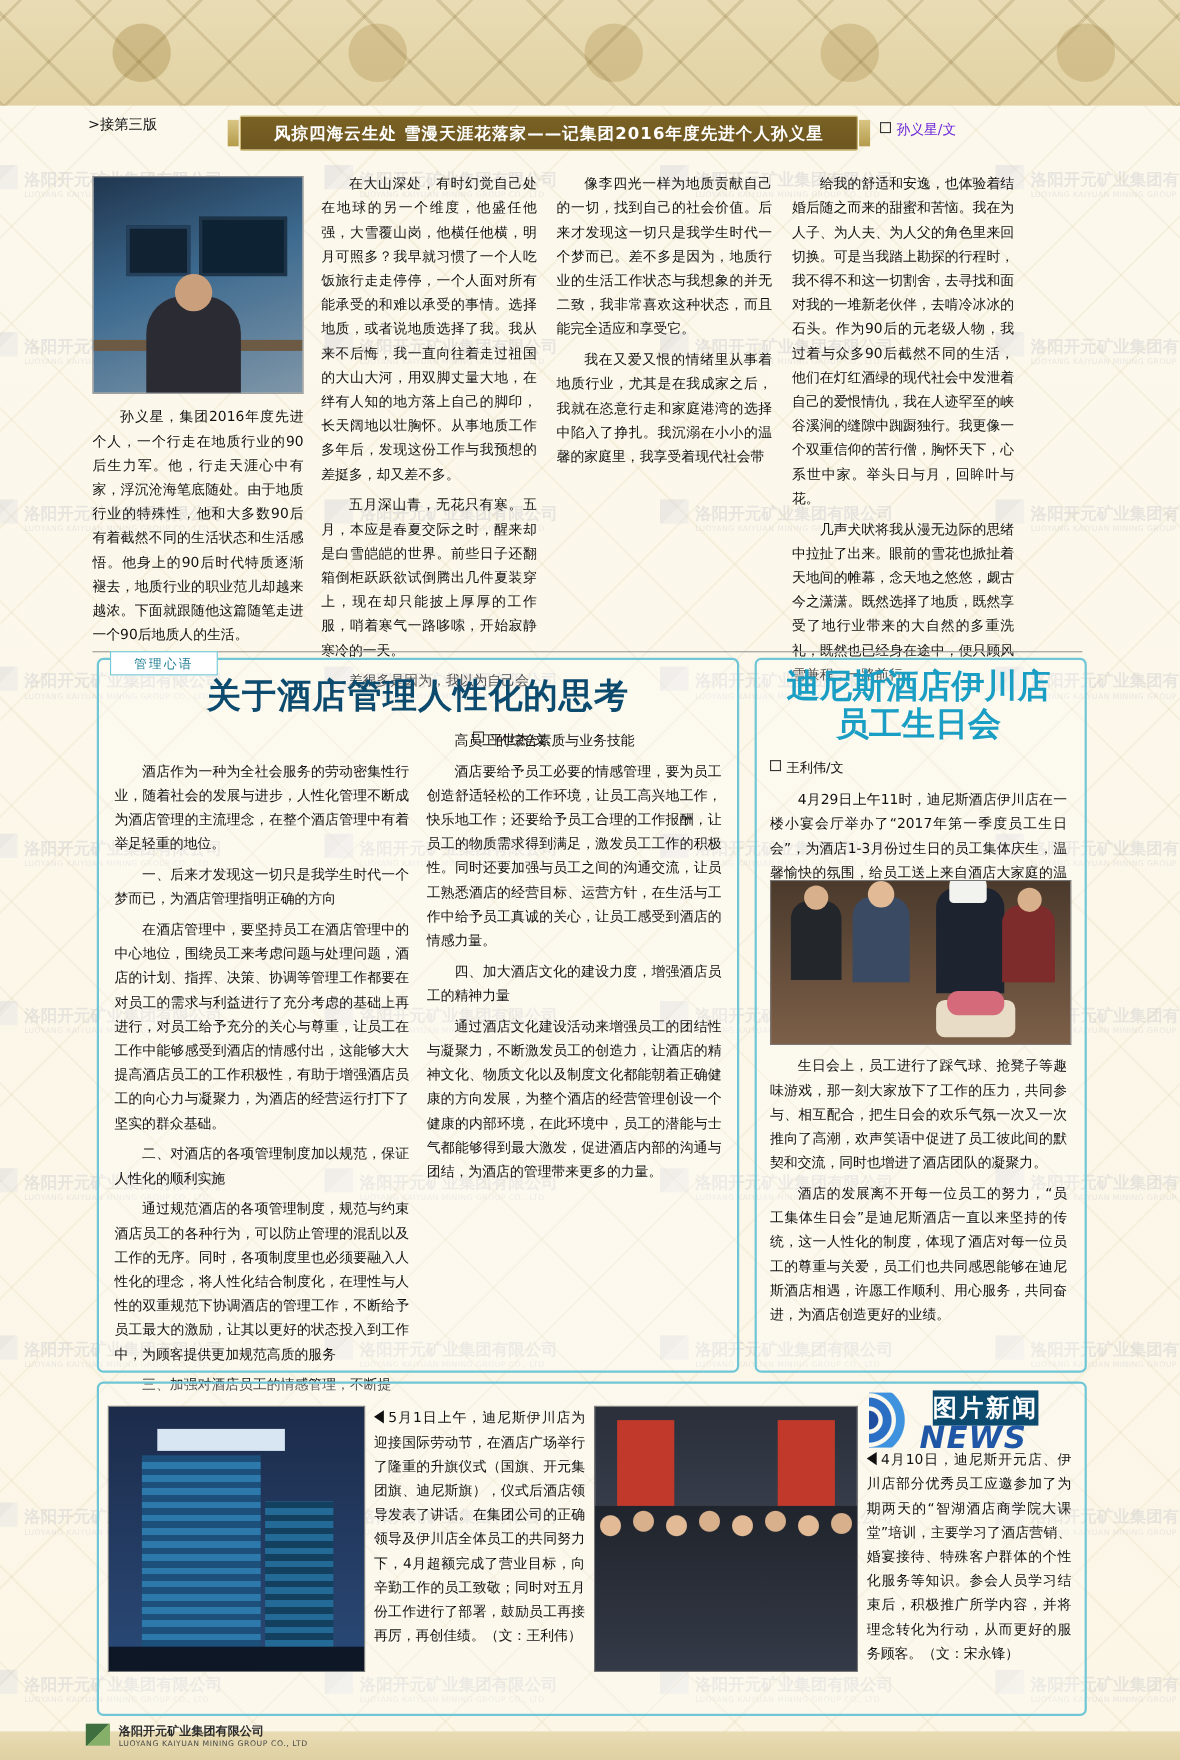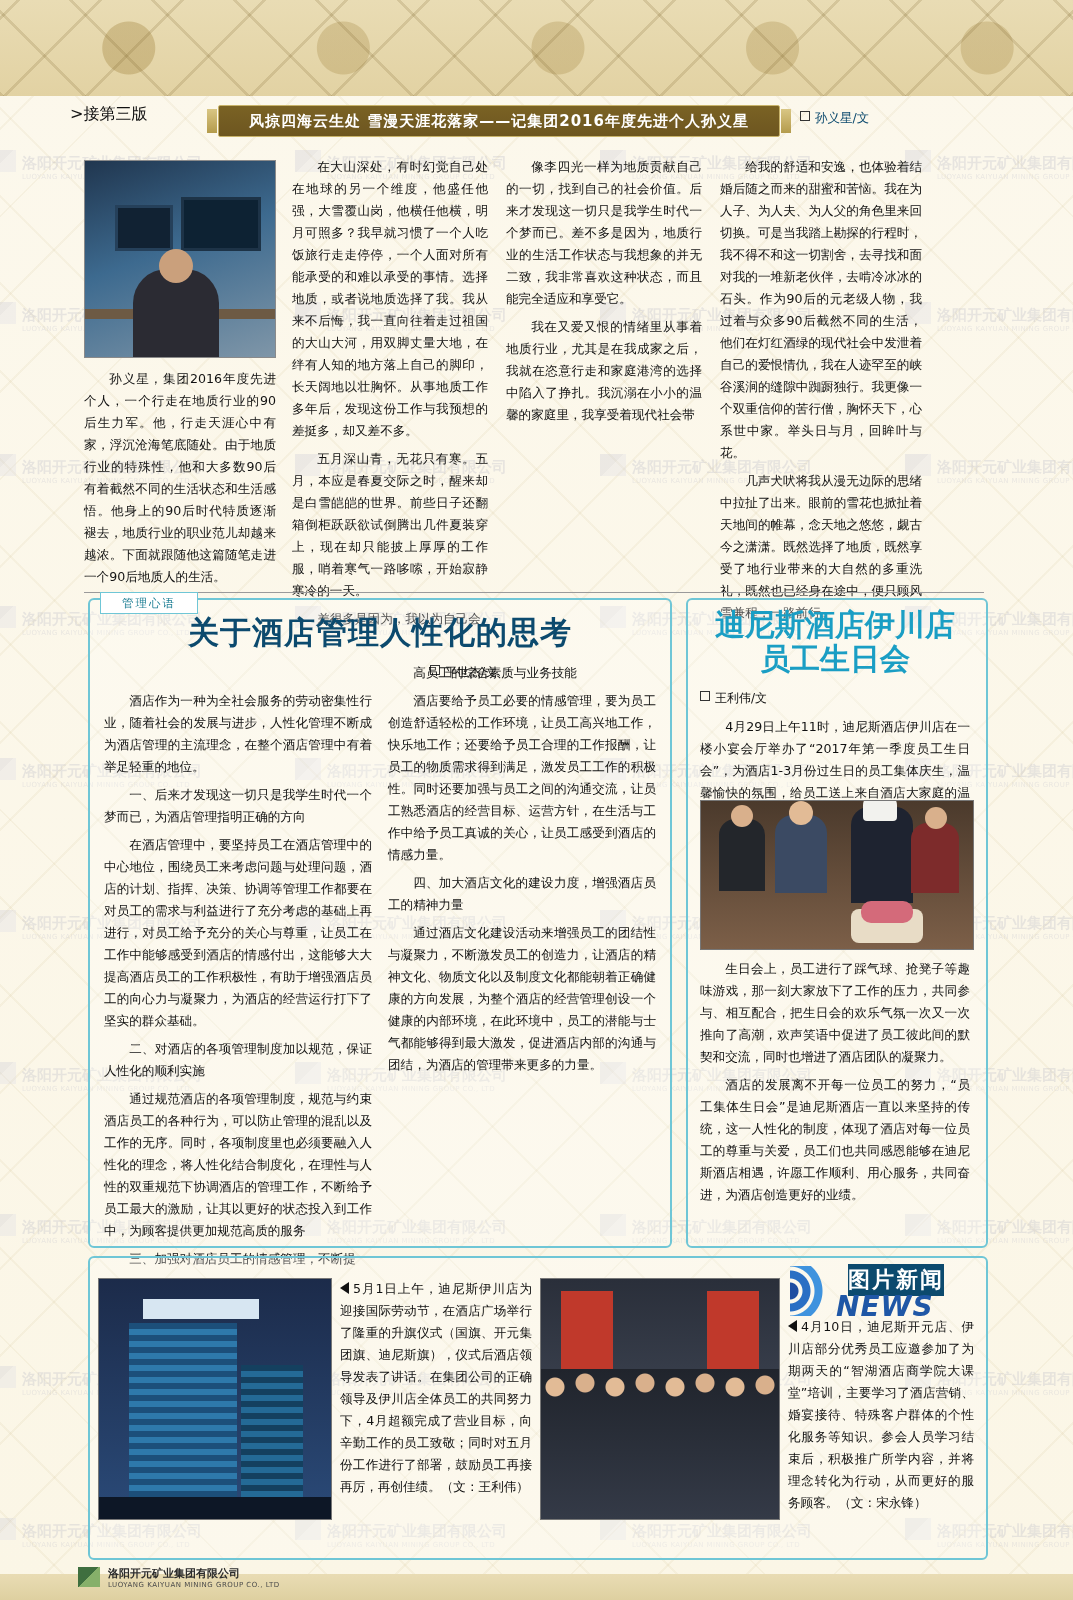--- a/index.html
+++ b/index.html
@@ -30,30 +30,30 @@
     background:linear-gradient(#e9dcb4,#ded0a0);}
   
   .wm{position:absolute;opacity:.30;pointer-events:none;user-select:none;
       white-space:nowrap;color:#b9b9c6;font-size:15px;font-weight:bold;}
   .wm .wm-sq{display:inline-block;width:26px;height:22px;vertical-align:-4px;margin-right:6px;
       background:linear-gradient(135deg,#c9c9d6 0 50%,#dcdce6 50% 100%);}
   .wm small{display:block;font-size:7px;font-weight:normal;letter-spacing:.4px;color:#c0c0cc;margin-left:32px;}
   p{margin:0 0 6px 0;}
 
   
-  #continued{position:absolute;left:70px;top:104px;font-size:16px;color:#111;}
+  #continued{position:absolute;left:80px;top:104px;font-size:13px;color:#111;}
   #headline-bar{position:absolute;left:218px;top:105px;width:560px;height:30px;
     background:linear-gradient(#7a6224,#6d5620);
     border:1px solid #c8b36a;border-radius:2px;
     display:flex;align-items:center;justify-content:center;}
   #headline-bar span{color:#fff;font-size:15px;font-weight:bold;letter-spacing:1px;}
   #headline-bar::before,#headline-bar::after{content:"";position:absolute;top:3px;width:10px;height:24px;
     background:linear-gradient(#d9c684,#b49b4c);}
   #headline-bar::before{left:-12px;} #headline-bar::after{right:-12px;}
-  #byline-top{position:absolute;left:800px;top:110px;font-size:12.5px;color:#0c4a6e;}
+  #byline-top{position:absolute;left:800px;top:110px;font-size:12.5px;color:#6d28d9;}
 
   .box-check{display:inline-block;width:8px;height:8px;border:1px solid #333;margin-right:5px;vertical-align:1px;}
 
   #top-photo{position:absolute;left:84px;top:160px;width:190px;height:196px;
     background:linear-gradient(160deg,#20364f,#3d6a8f 45%,#7f96a8);
     border:1px solid #8a8a8a;overflow:hidden;}
   #top-photo .mon{position:absolute;left:96px;top:36px;width:74px;height:48px;background:#0d2233;border:3px solid #1d3347;}
   #top-photo .mon2{position:absolute;left:30px;top:44px;width:52px;height:40px;background:#123; border:3px solid #25405a;}
   #top-photo .desk{position:absolute;left:0;bottom:38px;width:190px;height:10px;background:#6d5a44;}
   #top-photo .person{position:absolute;left:48px;bottom:0;width:86px;height:88px;background:#2b2b33;border-radius:34px 34px 0 0;}

